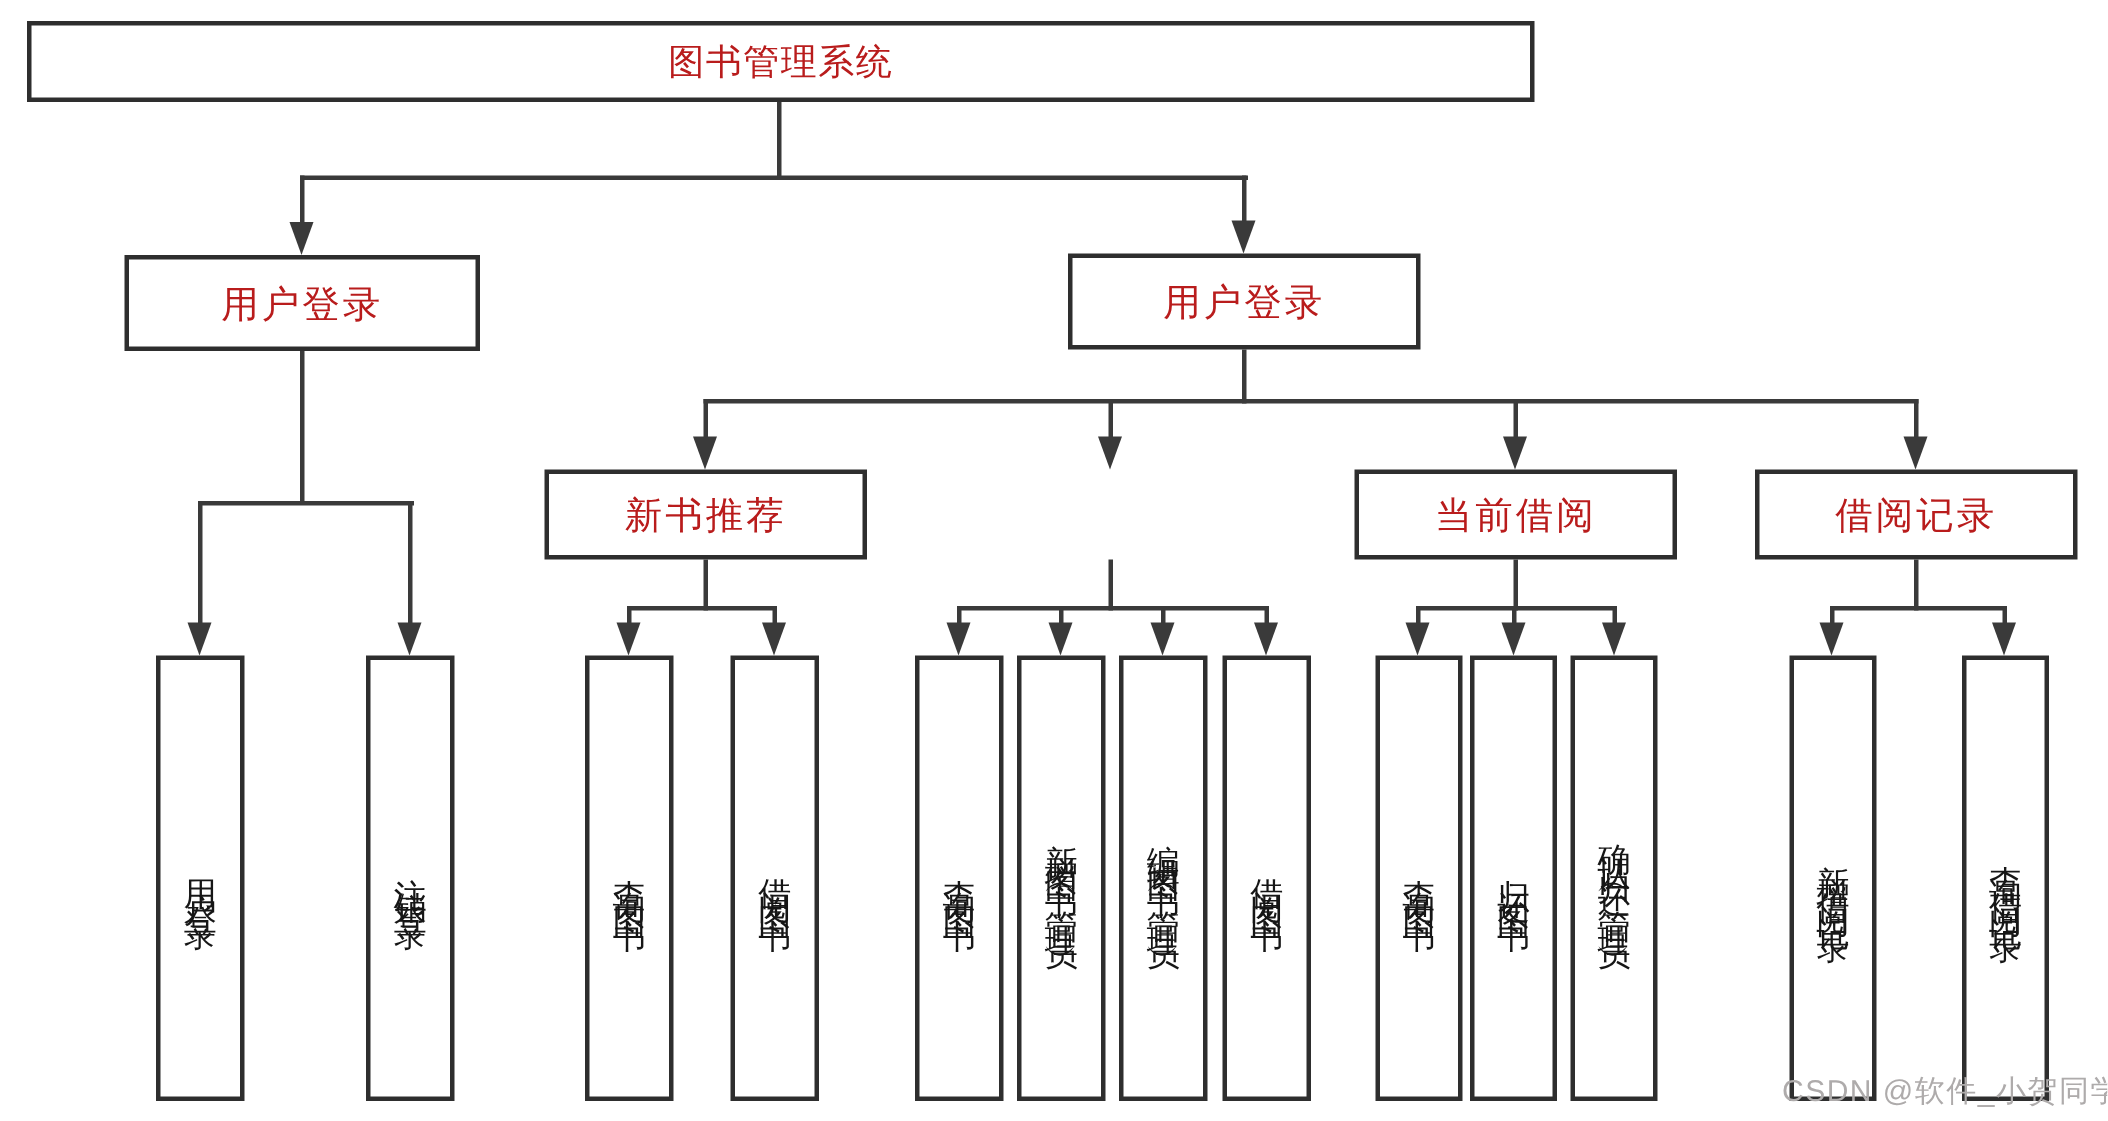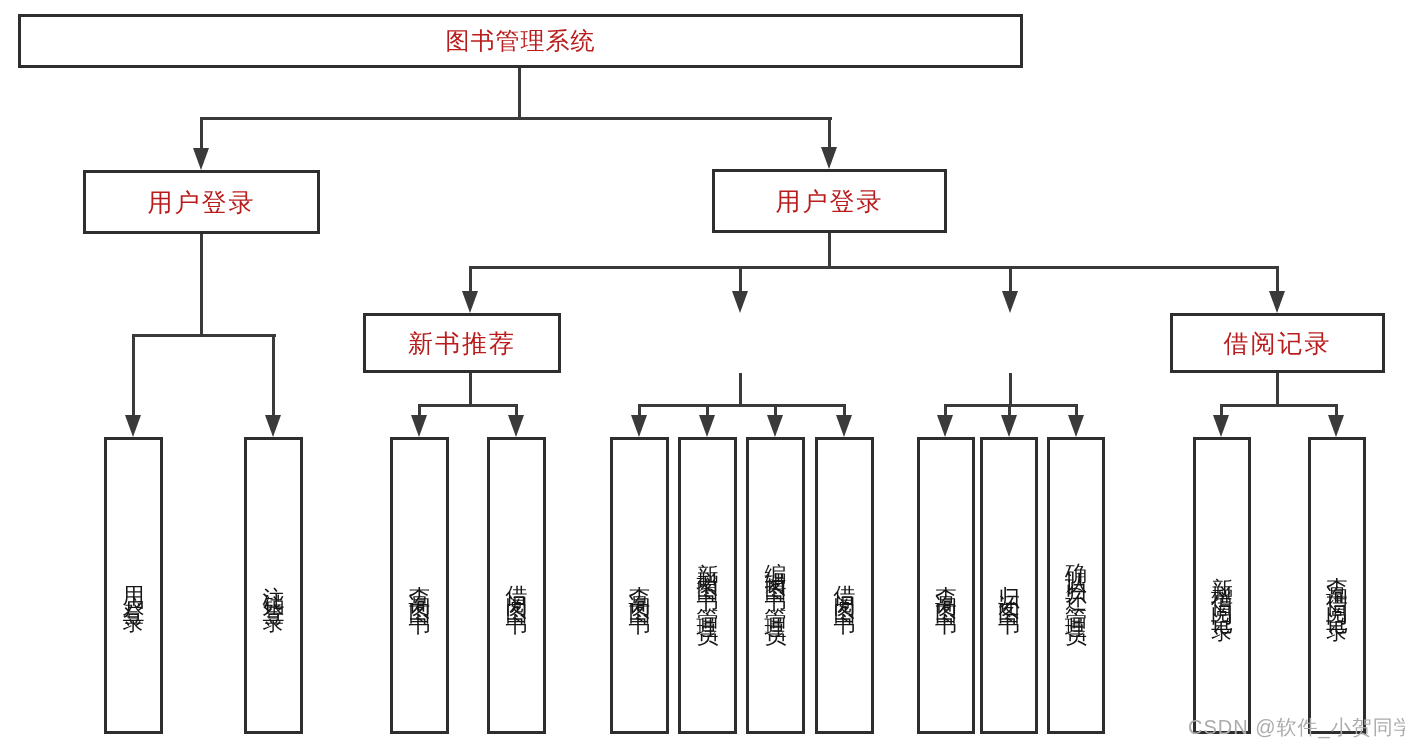--- a/index.html
+++ b/index.html
@@ -38,22 +38,25 @@
     <span class="hlabel">图书管理系统</span>
   </div>
 
   <div class="box" style="left:83px;top:170px;width:237px;height:64px;">
     <span class="hlabel">用户登录</span>
   </div>
   <div class="box" style="left:712px;top:169px;width:235px;height:64px;">
     <span class="hlabel">用户登录</span>
   </div>
 
-  <div class="box" style="left:363px;top:313px;width:198px;height:60px;align-items:center;">
+  <div class="box" style="left:363px;top:313px;width:215px;height:60px;align-items:center;">
     <span class="hlabel">新书推荐</span>
+  </div>
+  <div class="box" style="left:903px;top:313px;width:215px;height:60px;">
+    <span class="hlabel">当前借阅</span>
   </div>
   <div class="box" style="left:1170px;top:313px;width:215px;height:60px;">
     <span class="hlabel">借阅记录</span>
   </div>
 
   <div class="box leaf" style="left:104px;">
     <span class="vlabel">用户登录</span>
   </div>
   <div class="box leaf" style="left:244px;">
     <span class="vlabel">注销登录</span>

